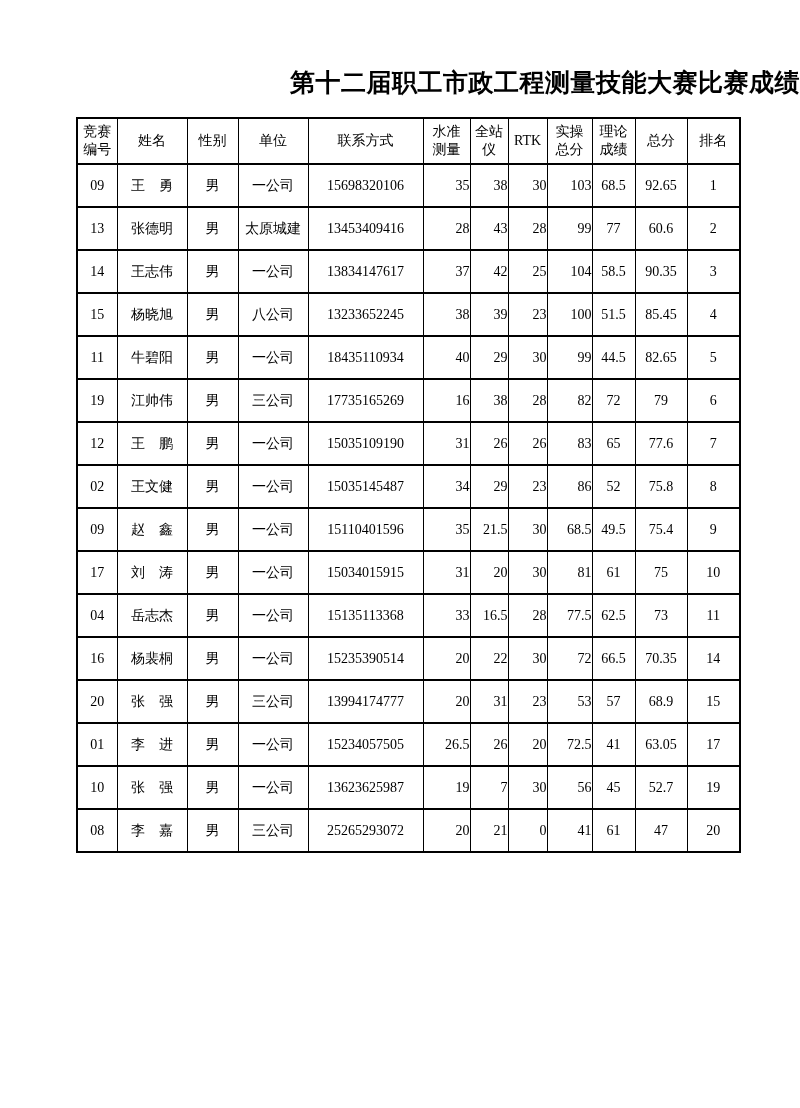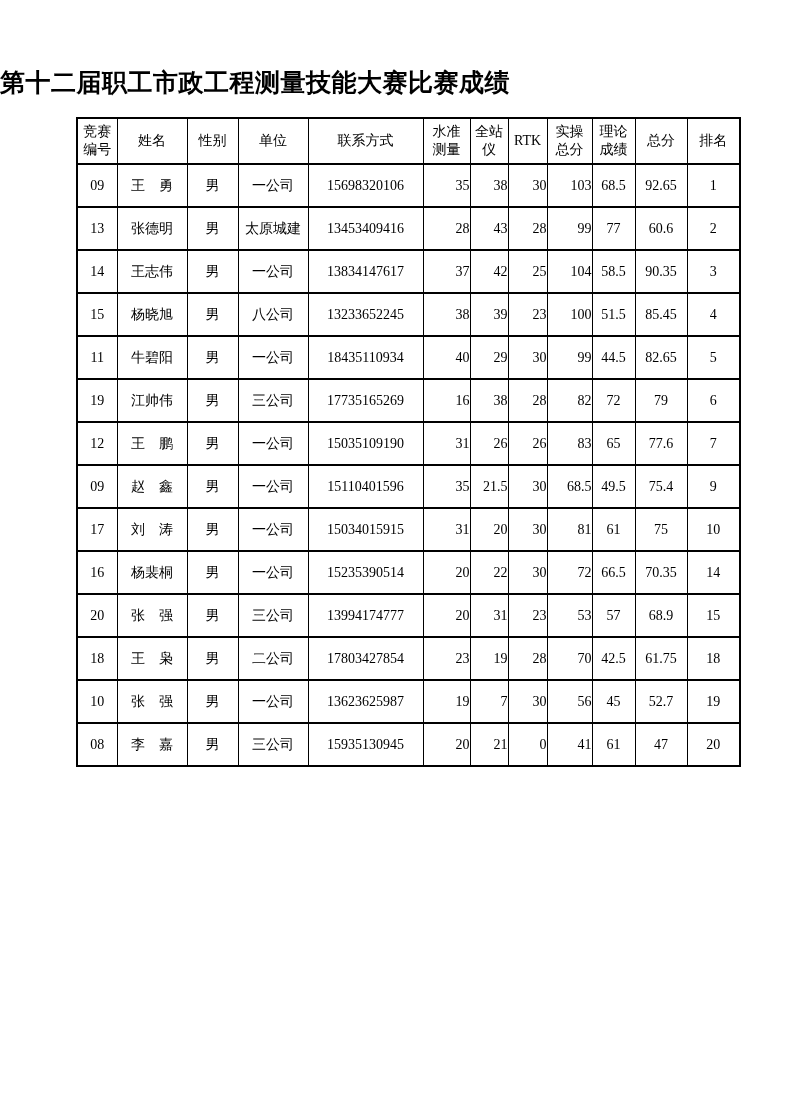--- a/index.html
+++ b/index.html
@@ -19,21 +19,21 @@
     height: 1108px;
     background: #ffffff;
     overflow: hidden;
   }
   .title {
     position: absolute;
     top: 66px;
     left: 0;
     width: 100%;
     margin: 0;
-    text-align: left;
+    text-align: right;
     font-size: 25px;
     font-weight: bold;
     letter-spacing: 0.5px;
     white-space: nowrap;
   }
   table.score-table {
     position: absolute;
     top: 117px;
     left: 76px;
     border-collapse: collapse;
@@ -201,20 +201,34 @@
           <td class="c4">15035109190</td>
           <td class="c5">31</td>
           <td class="c6">26</td>
           <td class="c7">26</td>
           <td class="c8">83</td>
           <td class="c9">65</td>
           <td class="c10">77.6</td>
           <td class="c11">7</td>
         </tr>
         <tr>
+          <td class="c0">02</td>
+          <td class="c1">王文健</td>
+          <td class="c2">男</td>
+          <td class="c3">一公司</td>
+          <td class="c4">15035145487</td>
+          <td class="c5">34</td>
+          <td class="c6">29</td>
+          <td class="c7">23</td>
+          <td class="c8">86</td>
+          <td class="c9">52</td>
+          <td class="c10">75.8</td>
+          <td class="c11">8</td>
+        </tr>
+        <tr>
           <td class="c0">09</td>
           <td class="c1">赵　鑫</td>
           <td class="c2">男</td>
           <td class="c3">一公司</td>
           <td class="c4">15110401596</td>
           <td class="c5">35</td>
           <td class="c6">21.5</td>
           <td class="c7">30</td>
           <td class="c8">68.5</td>
           <td class="c9">49.5</td>
@@ -227,20 +241,34 @@
           <td class="c2">男</td>
           <td class="c3">一公司</td>
           <td class="c4">15034015915</td>
           <td class="c5">31</td>
           <td class="c6">20</td>
           <td class="c7">30</td>
           <td class="c8">81</td>
           <td class="c9">61</td>
           <td class="c10">75</td>
           <td class="c11">10</td>
+        </tr>
+        <tr>
+          <td class="c0">04</td>
+          <td class="c1">岳志杰</td>
+          <td class="c2">男</td>
+          <td class="c3">一公司</td>
+          <td class="c4">15135113368</td>
+          <td class="c5">33</td>
+          <td class="c6">16.5</td>
+          <td class="c7">28</td>
+          <td class="c8">77.5</td>
+          <td class="c9">62.5</td>
+          <td class="c10">73</td>
+          <td class="c11">11</td>
         </tr>
         <tr>
           <td class="c0">16</td>
           <td class="c1">杨裴桐</td>
           <td class="c2">男</td>
           <td class="c3">一公司</td>
           <td class="c4">15235390514</td>
           <td class="c5">20</td>
           <td class="c6">22</td>
           <td class="c7">30</td>
@@ -257,53 +285,53 @@
           <td class="c4">13994174777</td>
           <td class="c5">20</td>
           <td class="c6">31</td>
           <td class="c7">23</td>
           <td class="c8">53</td>
           <td class="c9">57</td>
           <td class="c10">68.9</td>
           <td class="c11">15</td>
         </tr>
         <tr>
-          <td class="c0">18</td>
-          <td class="c1">王　枭</td>
-          <td class="c2">男</td>
-          <td class="c3">二公司</td>
-          <td class="c4">17803427854</td>
-          <td class="c5">23</td>
-          <td class="c6">19</td>
-          <td class="c7">28</td>
-          <td class="c8">70</td>
-          <td class="c9">42.5</td>
-          <td class="c10">61.75</td>
-          <td class="c11">18</td>
+          <td class="c0">01</td>
+          <td class="c1">李　进</td>
+          <td class="c2">男</td>
+          <td class="c3">一公司</td>
+          <td class="c4">15234057505</td>
+          <td class="c5">26.5</td>
+          <td class="c6">26</td>
+          <td class="c7">20</td>
+          <td class="c8">72.5</td>
+          <td class="c9">41</td>
+          <td class="c10">63.05</td>
+          <td class="c11">17</td>
         </tr>
         <tr>
           <td class="c0">10</td>
           <td class="c1">张　强</td>
           <td class="c2">男</td>
           <td class="c3">一公司</td>
           <td class="c4">13623625987</td>
           <td class="c5">19</td>
           <td class="c6">7</td>
           <td class="c7">30</td>
           <td class="c8">56</td>
           <td class="c9">45</td>
           <td class="c10">52.7</td>
           <td class="c11">19</td>
         </tr>
         <tr>
           <td class="c0">08</td>
           <td class="c1">李　嘉</td>
           <td class="c2">男</td>
           <td class="c3">三公司</td>
-          <td class="c4">15935130945</td>
+          <td class="c4">25265293072</td>
           <td class="c5">20</td>
           <td class="c6">21</td>
           <td class="c7">0</td>
           <td class="c8">41</td>
           <td class="c9">61</td>
           <td class="c10">47</td>
           <td class="c11">20</td>
         </tr>
       </tbody>
   </table>

